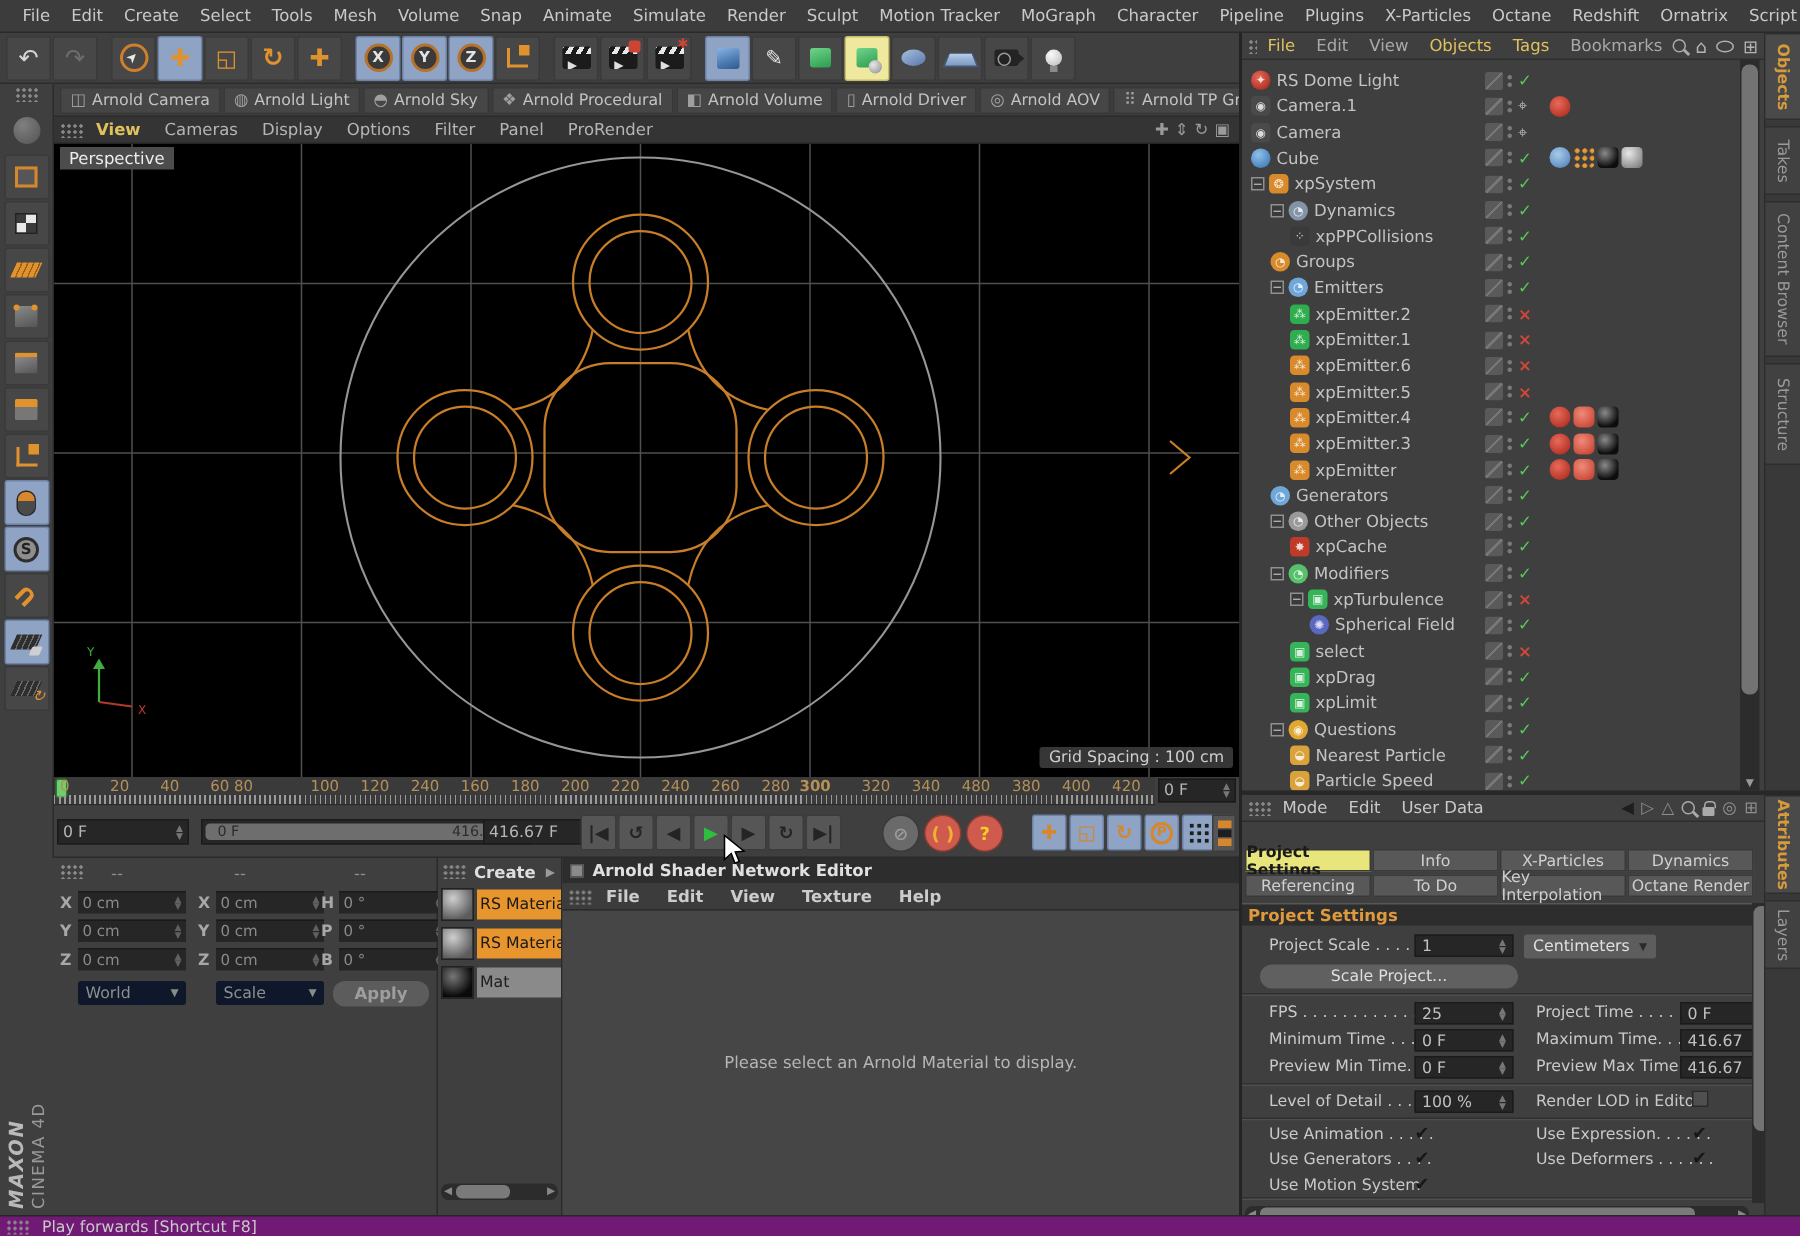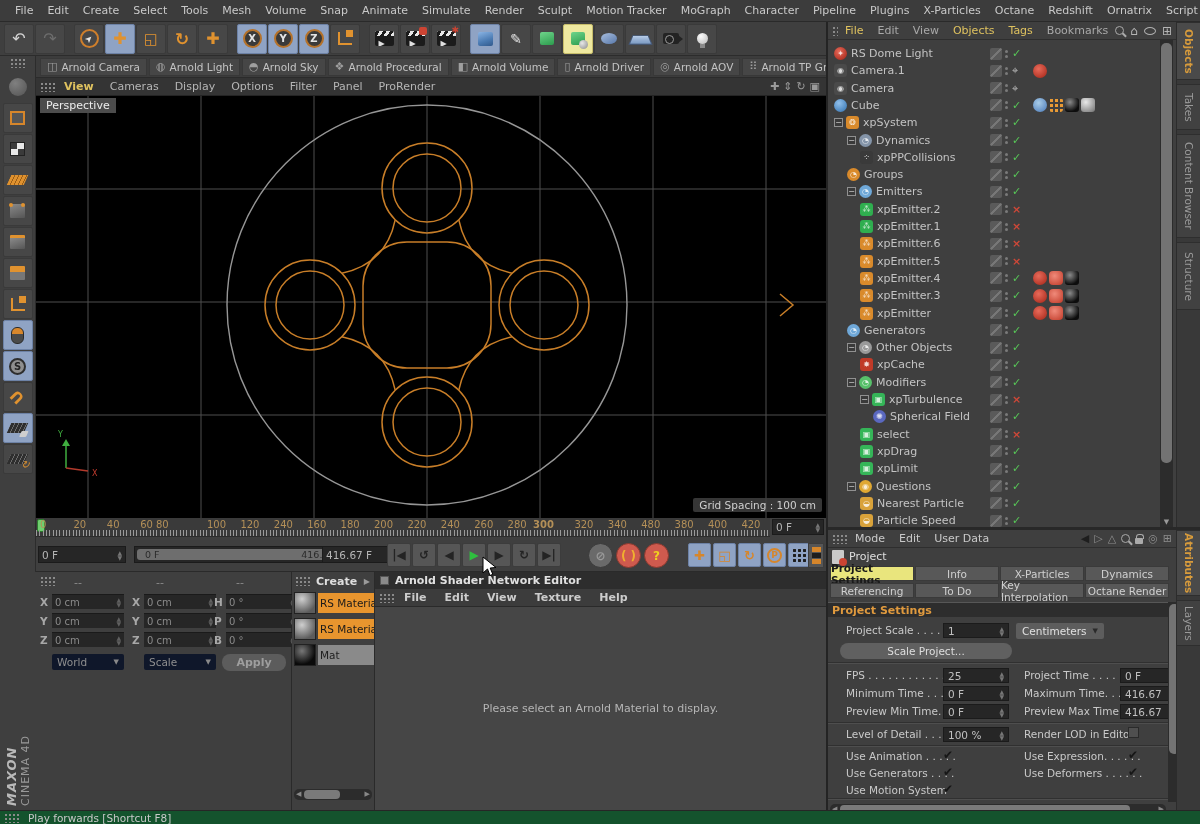--- a/index.html
+++ b/index.html
@@ -261,21 +261,21 @@
             font-size:10.5px; display:flex; align-items:center; padding:0 6px; }
   .fcombo .arr { margin-left:auto; font-size:7px; color:#2a2a2a; padding-left:6px; }
   .pill { position:absolute; height:16px; background:#606060; border-radius:8px; color:#dedede;
           font-size:10.5px; display:flex; align-items:center; justify-content:center; }
   .divider { position:absolute; left:0; width:340px; height:2px; background:#303030; border-bottom:1px solid #4e4e4e; }
   .chk { position:absolute; color:#161616; font-weight:bold; font-size:12px; }
   .chkbox { position:absolute; width:11px; height:11px; background:#4f4f4f; border:1px solid #2a2a2a; }
   .am-sidetabs { position:absolute; left:348px; top:0; width:24px; height:280px; background:#393939; border-left:1px solid #2c2c2c; }
 
   
-  .statusbar { left:0; top:810px; width:1200px; height:14px; background:#14532d;
+  .statusbar { left:0; top:810px; width:1200px; height:14px; background:#701a75;
                border-top:1px solid #262626; display:flex; align-items:center; gap:8px; padding-left:4px; }
   .statusbar .txt { color:#c9c9c9; font-size:10.5px; }
 
   .branding { left:4px; top:806px; transform:rotate(-90deg); transform-origin:0 0; width:120px; }
   .branding .mx { font-weight:bold; font-style:italic; font-size:13px; color:#b9b9b9; letter-spacing:1px; }
   .branding .c4d { font-size:11px; color:#999; letter-spacing:1px; }
 
   .cursor { position:absolute; left:482px; top:556px; z-index:50; pointer-events:none; }
 </style>
 </head>
@@ -1161,24 +1161,20 @@
           <span class="am-icons">
             <span class="back">◀</span>
             <span>▷</span>
             <span>△</span>
             <span class="lens"></span>
             <span class="locki"></span>
             <span>◎</span>
             <span>⊞</span>
           </span>
         </div>
-      <div class="am-objrow">
-        <span class="proj-icon"></span>
-        <span style="color:#dedede;">Project</span>
-      </div>
       <div class="am-tabs" id="amtabs">
           <span class="atab active" style="left: 0px; top: 0px; width: 84px;">Project Settings</span>
           <span class="atab" style="left: 85px; top: 0px; width: 84px;">Info</span>
           <span class="atab" style="left: 170px; top: 0px; width: 84px;">X-Particles</span>
           <span class="atab" style="left: 255px; top: 0px; width: 84px;">Dynamics</span>
           <span class="atab" style="left: 0px; top: 17px; width: 84px;">Referencing</span>
           <span class="atab" style="left: 85px; top: 17px; width: 84px;">To Do</span>
           <span class="atab" style="left: 170px; top: 17px; width: 84px;">Key Interpolation</span>
           <span class="atab" style="left: 255px; top: 17px; width: 84px;">Octane Render</span>
         </div>

